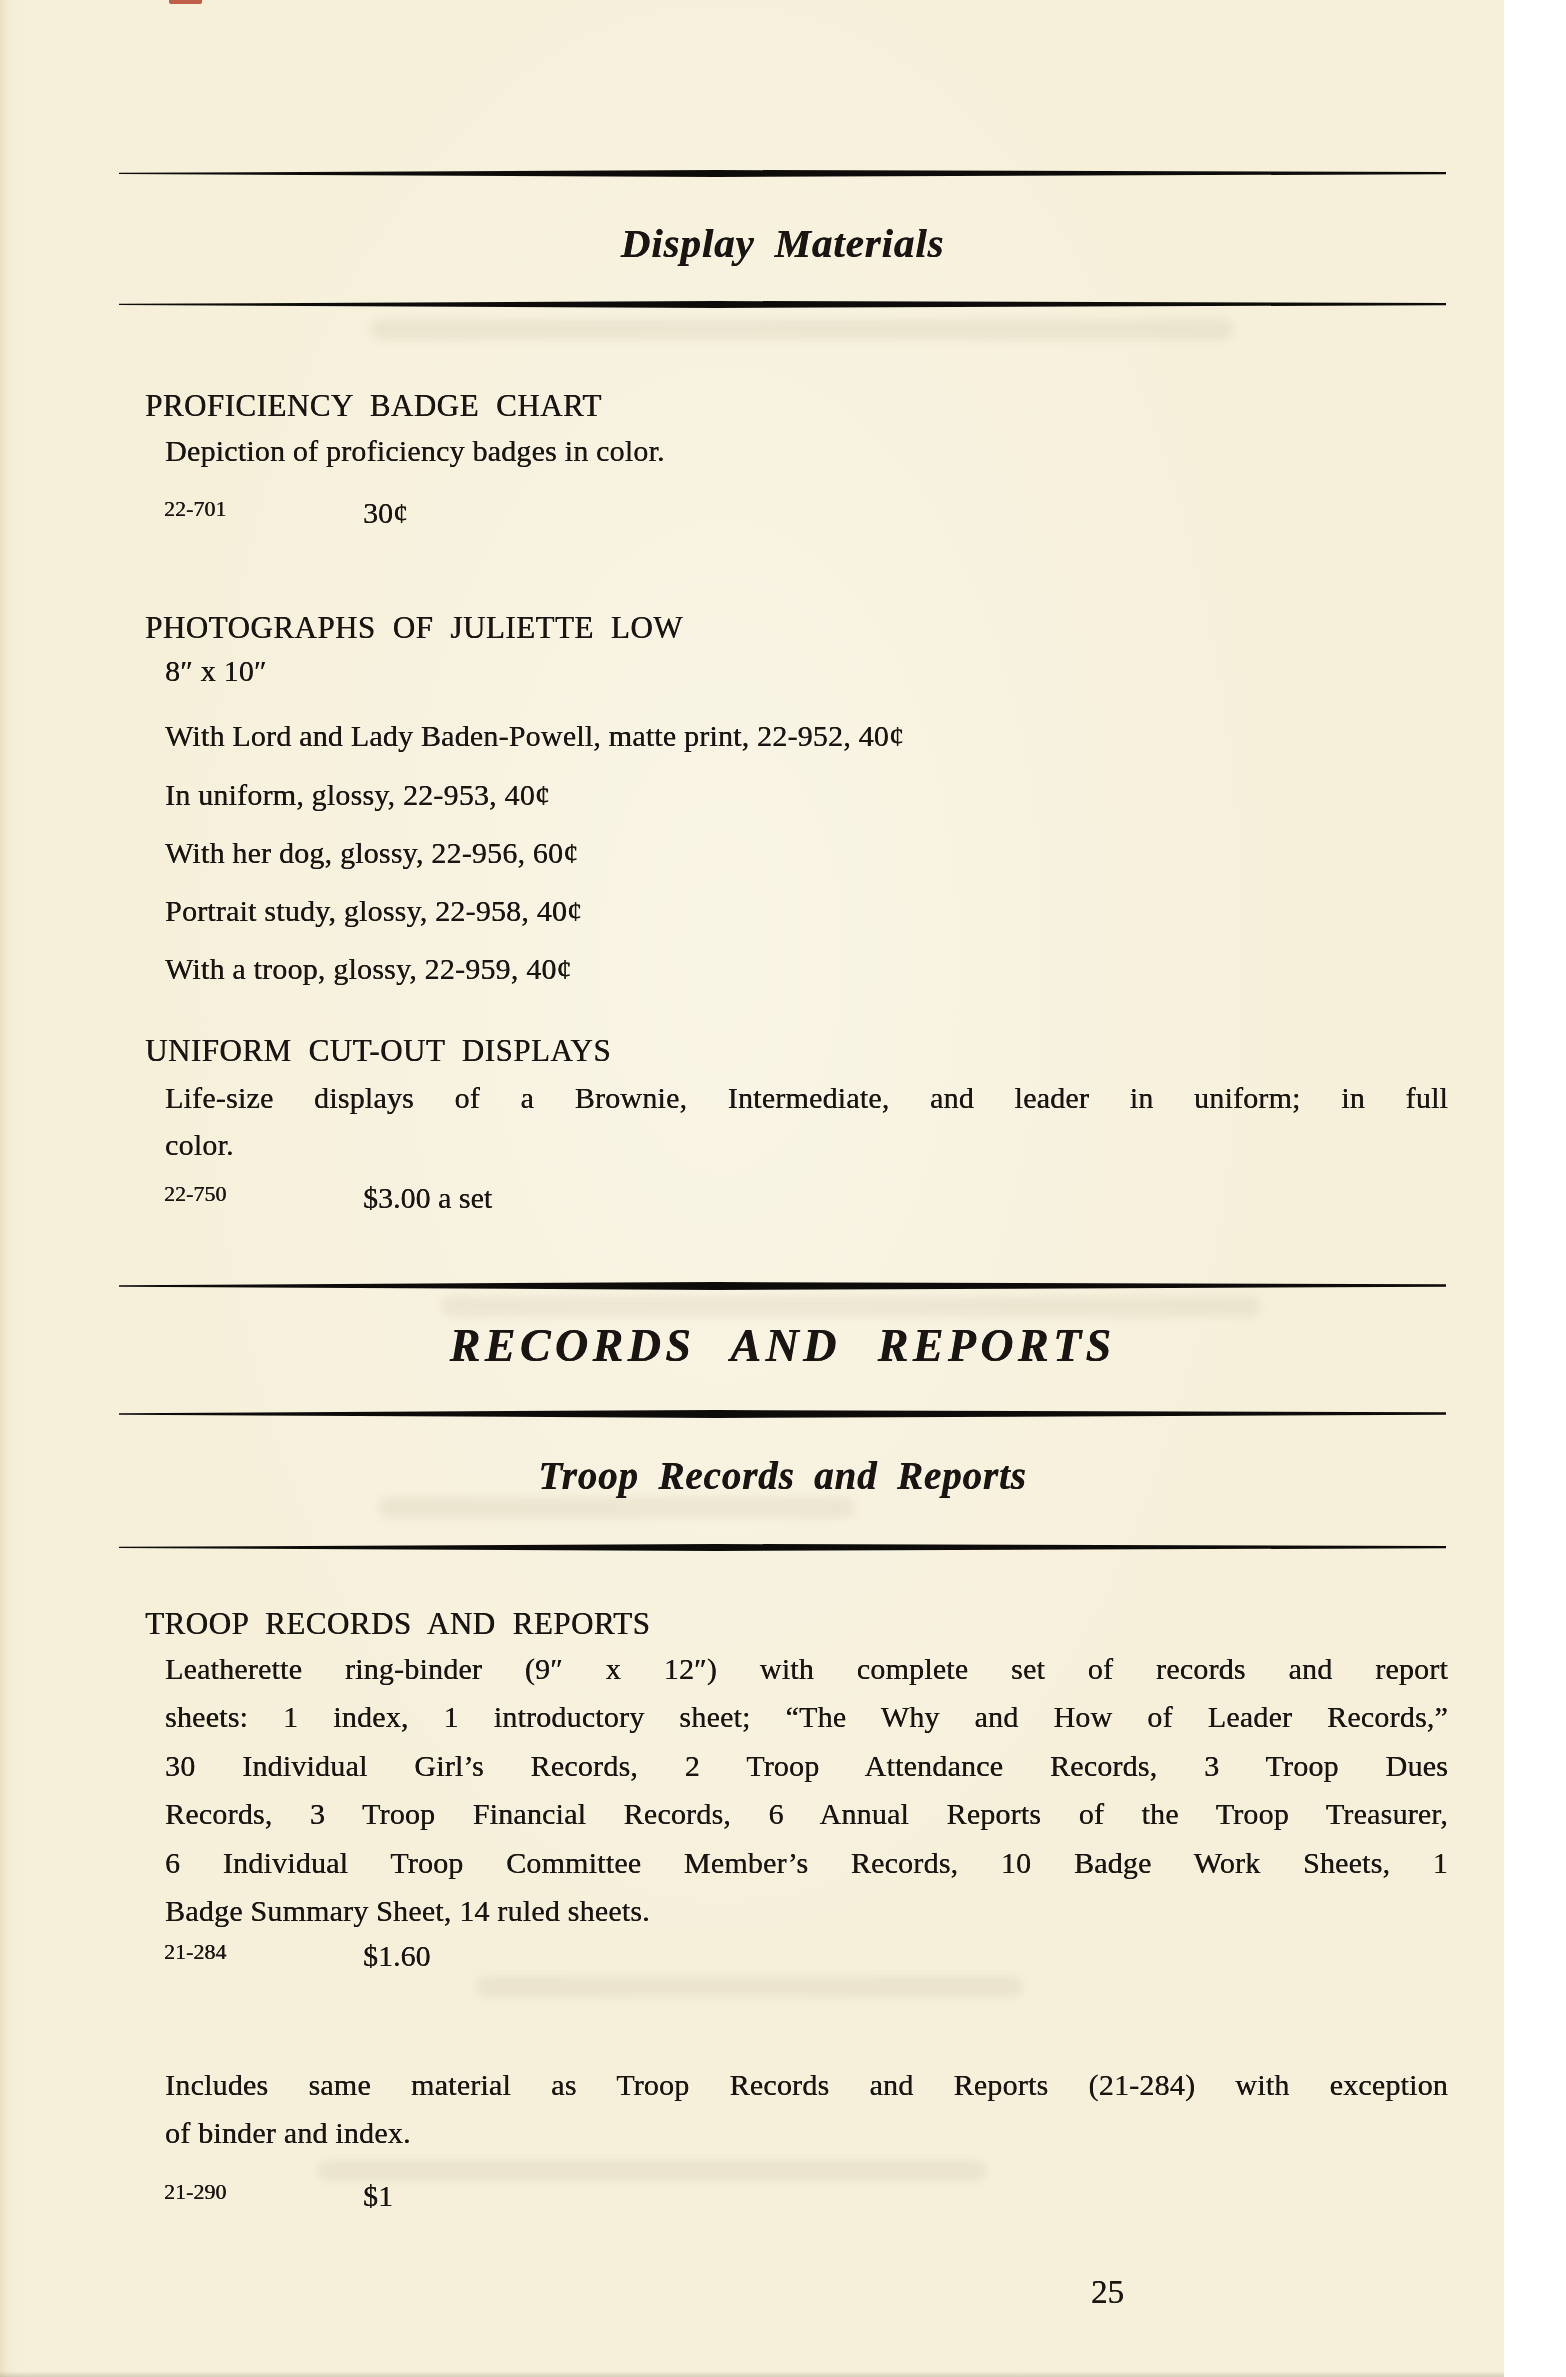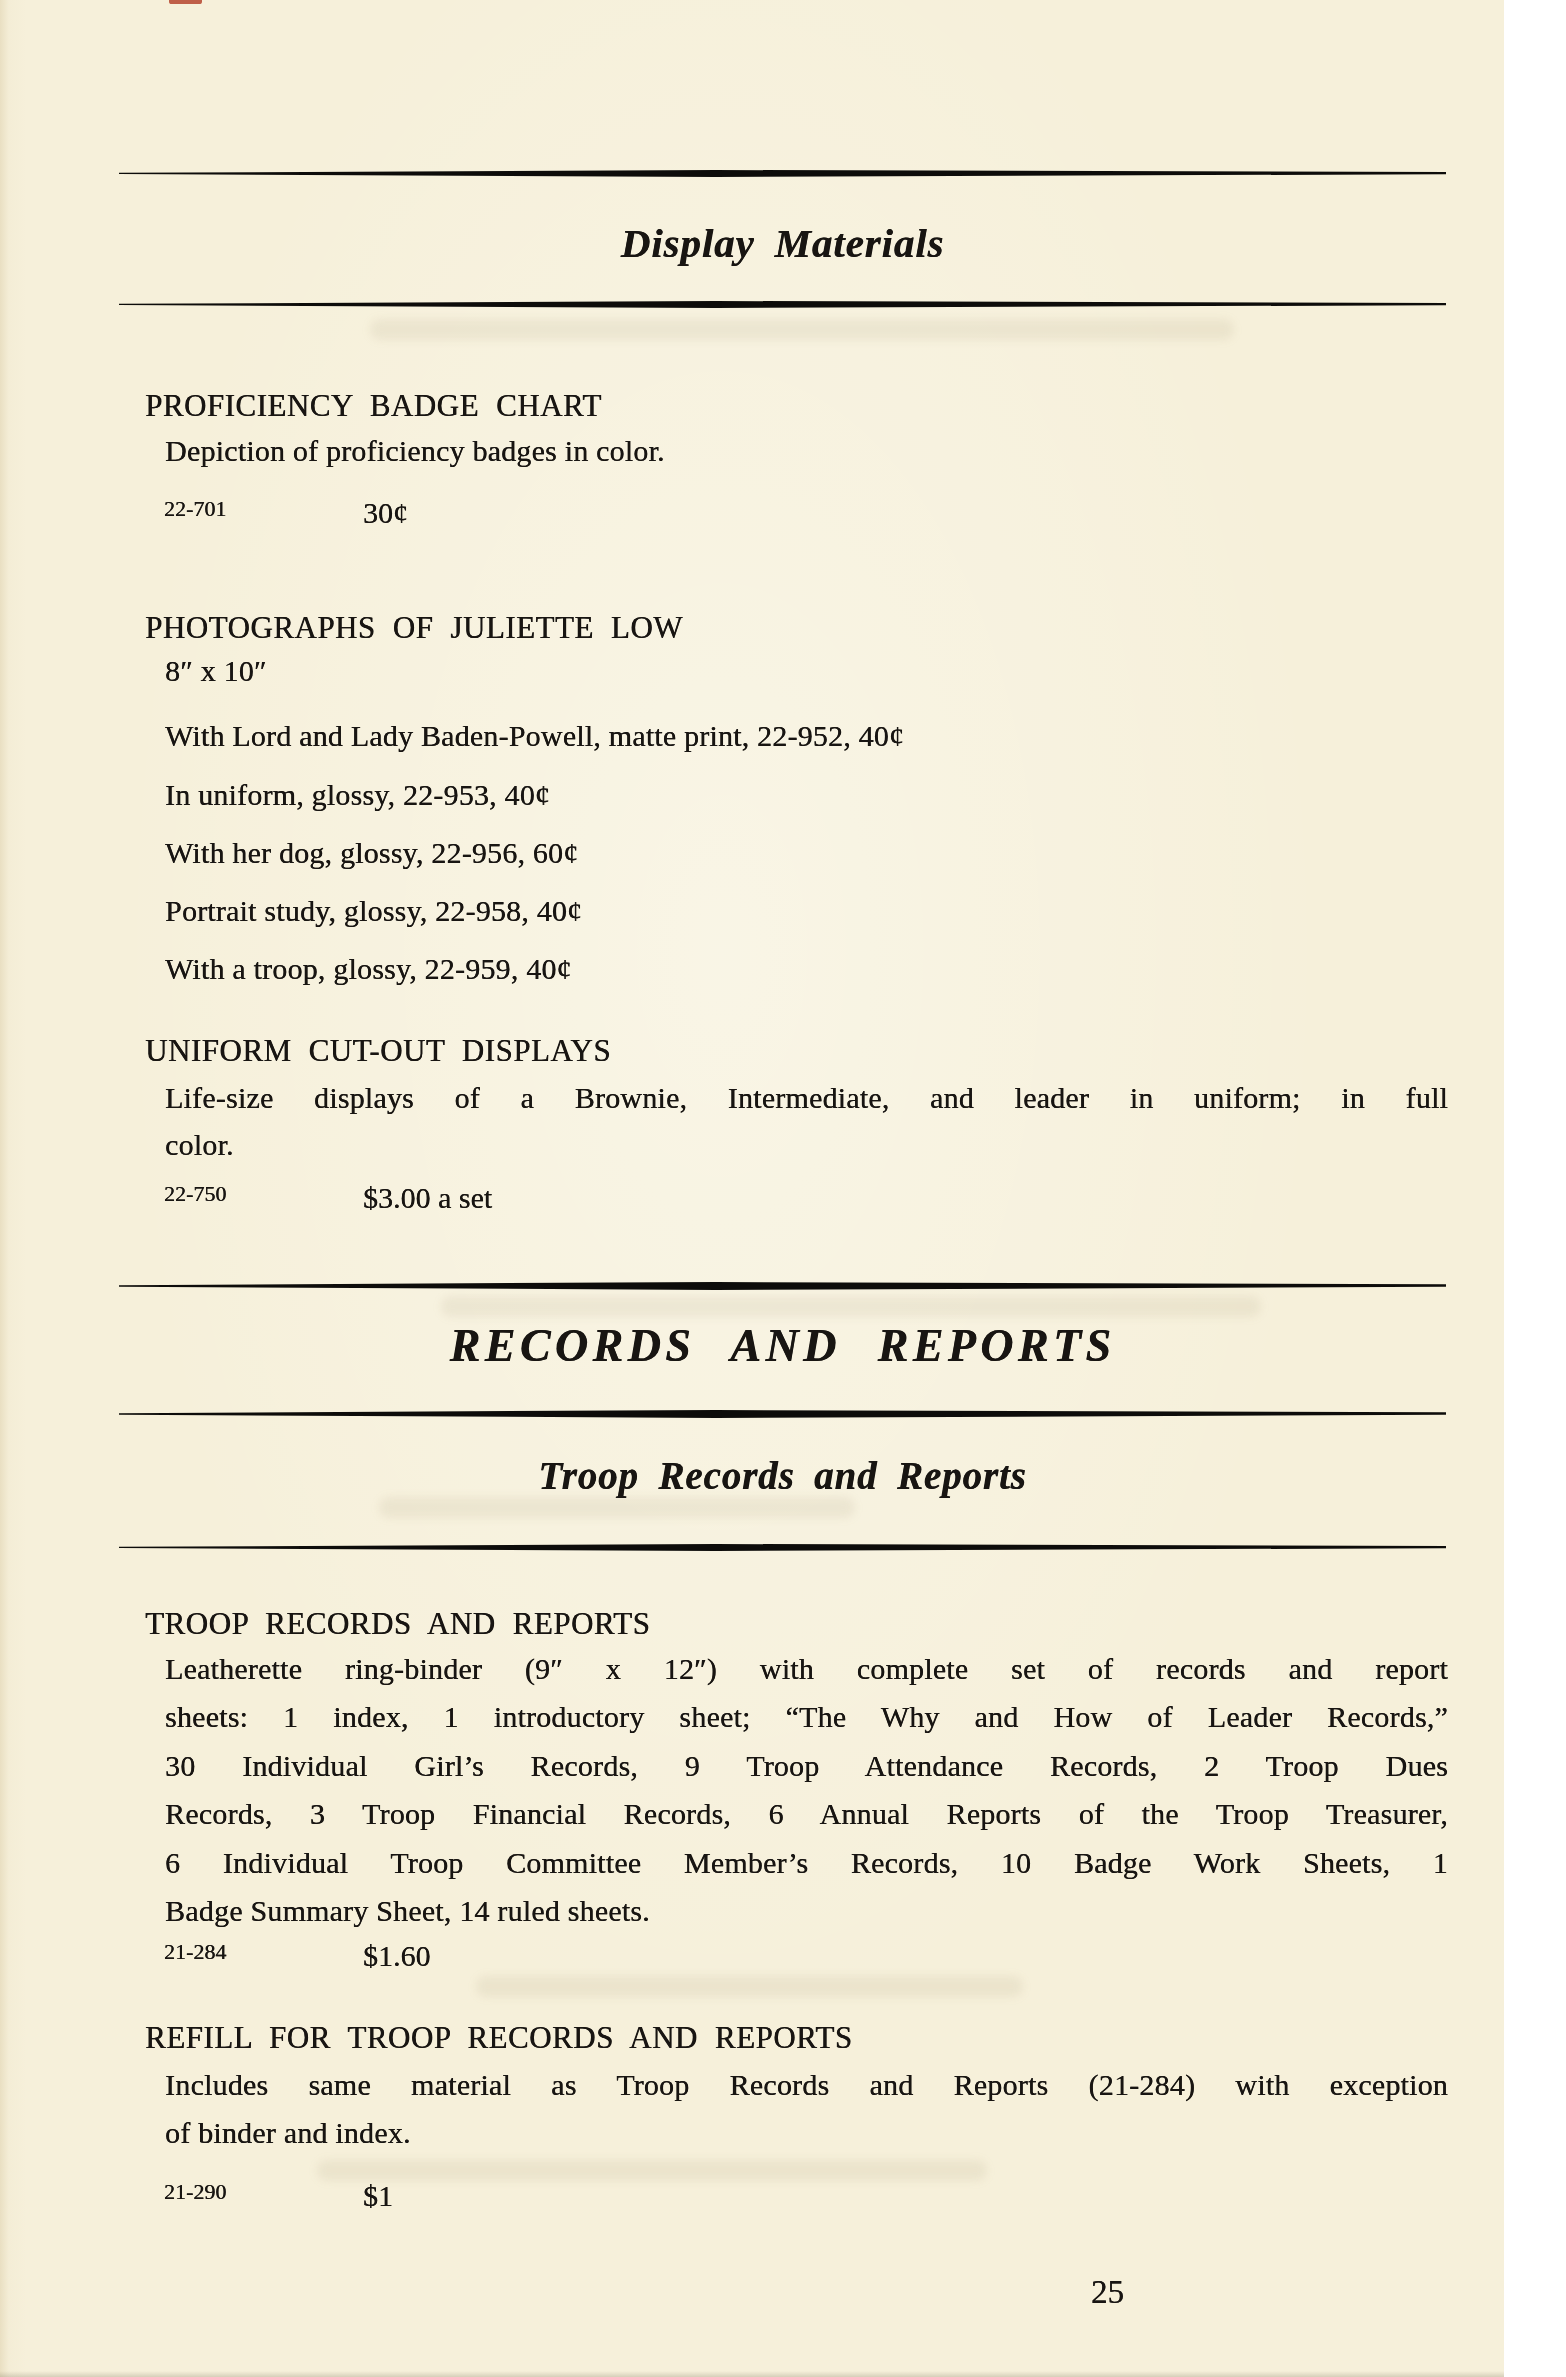--- a/index.html
+++ b/index.html
@@ -108,28 +108,27 @@
   <div class="rule" style="top:1282px; height:8px;"></div>
   <div class="section-title big-title" style="top:1319px;">RECORDS AND REPORTS</div>
   <div class="rule" style="top:1410px; height:8px;"></div>
 
   <div class="section-title" style="top:1453px; font-size:39px;">Troop Records and Reports</div>
   <div class="rule" style="top:1544px;"></div>
 
   <div class="item-heading" style="top:1606px;">TROOP RECORDS AND REPORTS</div>
   <div class="jline" style="top:1652px;">Leatherette ring-binder (9″ x 12″) with complete set of records and report</div>
   <div class="jline" style="top:1700px;">sheets: 1 index, 1 introductory sheet; “The Why and How of Leader Records,”</div>
-  <div class="jline" style="top:1749px;">30 Individual Girl’s Records, 9 Troop Attendance Records, 2 Troop Dues</div>
+  <div class="jline" style="top:1749px;">30 Individual Girl’s Records, 2 Troop Attendance Records, 3 Troop Dues</div>
   <div class="jline" style="top:1797px;">Records, 3 Troop Financial Records, 6 Annual Reports of the Troop Treasurer,</div>
   <div class="jline" style="top:1846px;">6 Individual Troop Committee Member’s Records, 10 Badge Work Sheets, 1</div>
   <div class="body-line" style="top:1894px;">Badge Summary Sheet, 14 ruled sheets.</div>
   <div class="code" style="top:1939px;">21-284</div>
   <div class="price" style="top:1939px;">$1.60</div>
 
-  <div class="item-heading" style="top:2020px;">REFILL FOR TROOP RECORDS AND REPORTS</div>
   <div class="jline" style="top:2068px;">Includes same material as Troop Records and Reports (21-284) with exception</div>
   <div class="body-line" style="top:2116px;">of binder and index.</div>
   <div class="code" style="top:2179px;">21-290</div>
   <div class="price" style="top:2179px;">$1</div>
 
   <div class="page-number">25</div>
 
 </div>
 
 

